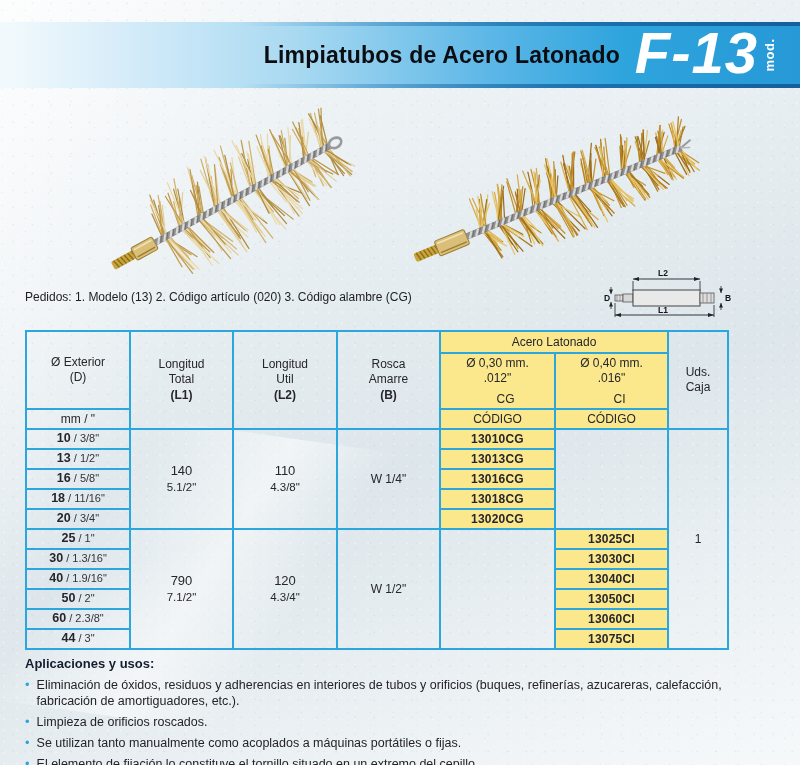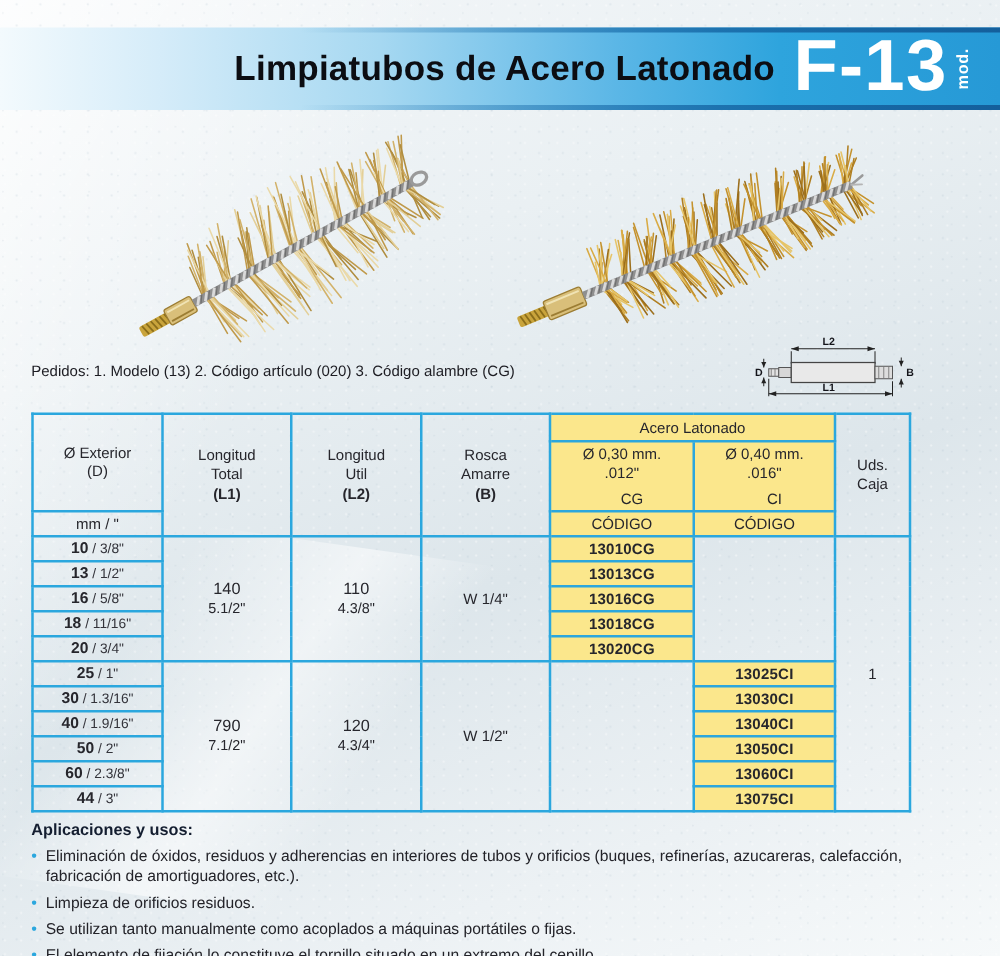--- a/index.html
+++ b/index.html
@@ -17,23 +17,23 @@
     background:linear-gradient(115deg, transparent 30%, rgba(255,255,255,.55) 48%, transparent 62%);
     transform:rotate(8deg);pointer-events:none;}
 
   
   .header-band{position:absolute;left:0;top:22px;width:800px;height:66px;
     background:linear-gradient(to right,#f3fafd 0%,#d5ecf9 16%,#a6d8f1 38%,#5ab6e6 62%,#2ea4dd 78%,#2699d6 100%);}
   .band-edge{position:absolute;left:0;width:100%;height:4px;
     background:linear-gradient(to right, rgba(23,104,166,0) 30%, rgba(23,104,166,.85) 72%, #145f9c 100%);}
   .band-edge.top{top:0}.band-edge.bottom{bottom:0}
   .page-title{position:absolute;right:180px;top:50%;transform:translateY(-50%);
-    font-size:28px;font-weight:bold;color:#0c0d12;letter-spacing:.2px;white-space:nowrap;margin:0;}
+    font-size:23px;font-weight:bold;color:#0c0d12;letter-spacing:.2px;white-space:nowrap;margin:0;}
   .model-code{position:absolute;right:42px;top:50%;transform:translateY(-54%);
-    font-size:58px;font-weight:bold;color:#ffffff;letter-spacing:1px;line-height:1;}
+    font-size:58px;font-weight:bold;color:#ffffff;letter-spacing:1px;line-height:1;font-style:italic;}
   .model-suffix{position:absolute;right:14px;top:50%;transform:translate(0,-50%) rotate(-90deg);
     transform-origin:center;font-size:13px;font-weight:bold;color:#ffffff;letter-spacing:.5px;}
 
   
   .brush-svg{position:absolute;}
   #brush-left{left:95px;top:88px;width:300px;height:200px;}
   #brush-right{left:393px;top:113px;width:330px;height:165px;}
 
   
   .example{position:absolute;left:25px;top:286px;}
@@ -870,21 +870,21 @@
 
   <div class="apps">
     <div class="apps-title">Aplicaciones y usos:</div>
     <ul id="apps-list">
         <li>
           <span class="bullet">•</span>
           <span>Eliminación de óxidos, residuos y adherencias en interiores de tubos y orificios (buques, refinerías, azucareras, calefacción, fabricación de amortiguadores, etc.).</span>
         </li>
         <li>
           <span class="bullet">•</span>
-          <span>Limpieza de orificios residuos.</span>
+          <span>Limpieza de orificios roscados.</span>
         </li>
         <li>
           <span class="bullet">•</span>
           <span>Se utilizan tanto manualmente como acoplados a máquinas portátiles o fijas.</span>
         </li>
         <li>
           <span class="bullet">•</span>
           <span>El elemento de fijación lo constituye el tornillo situado en un extremo del cepillo.</span>
         </li>
       </ul>

